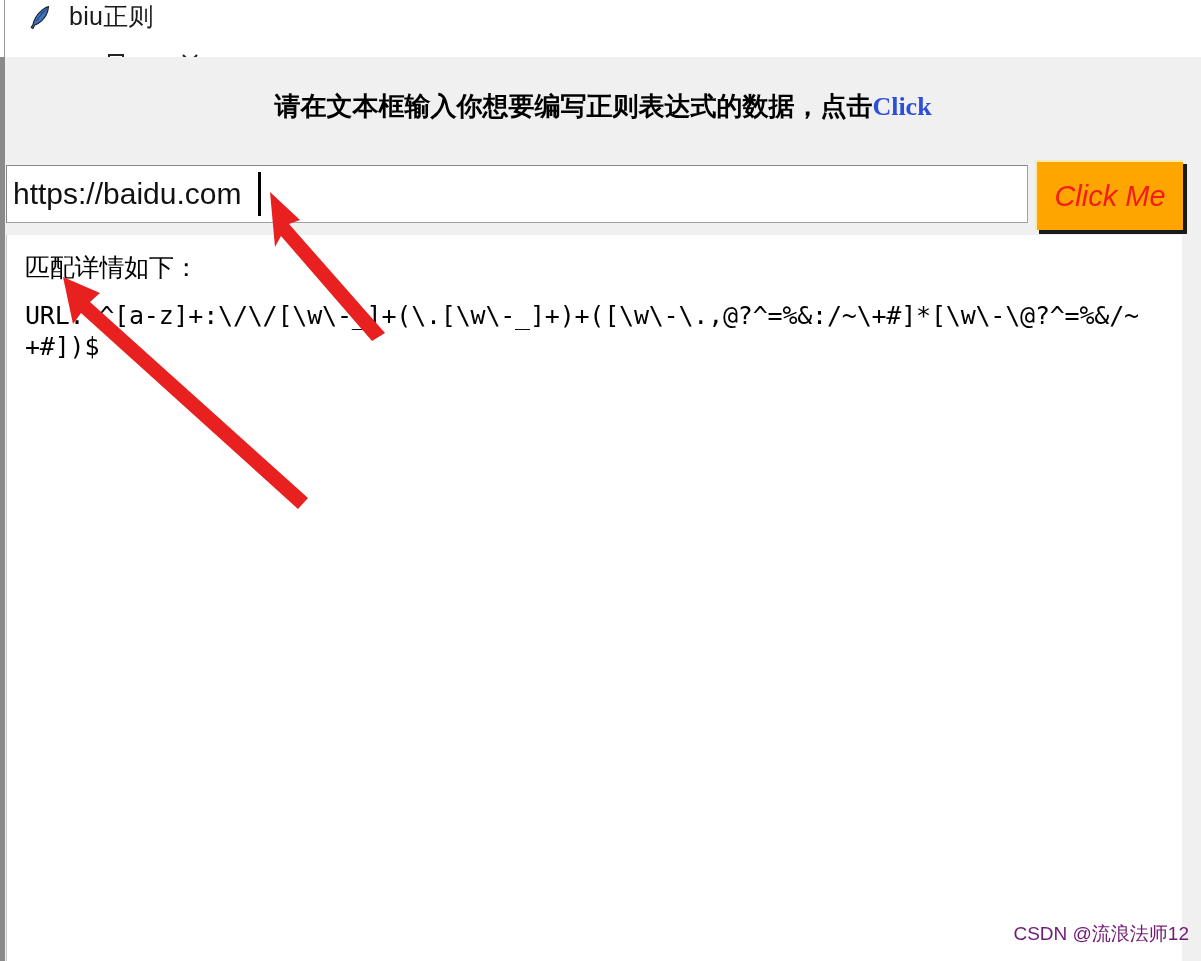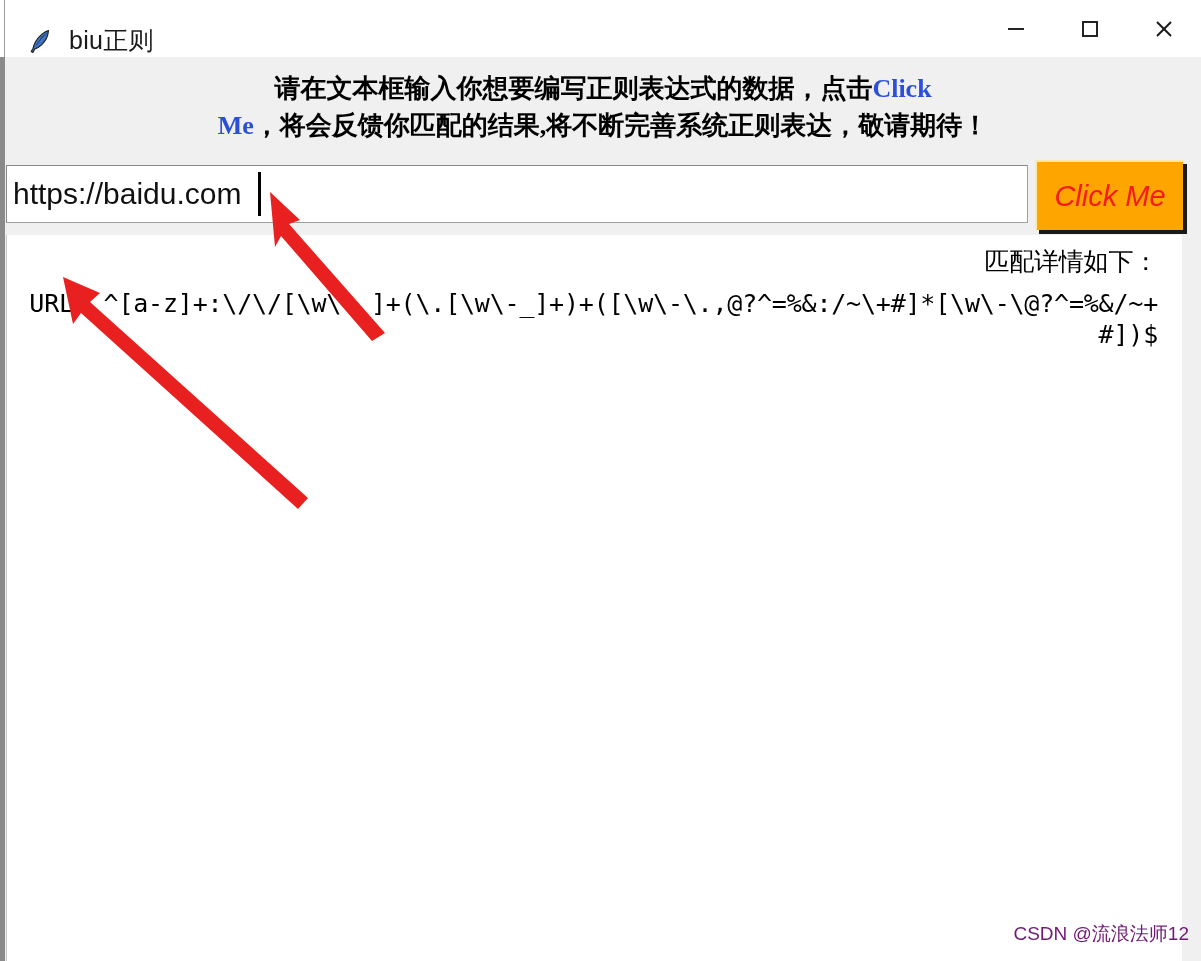--- a/index.html
+++ b/index.html
@@ -40,21 +40,22 @@
 
   
   .title-bar {
     position: absolute;
     left: 5px;
     top: 0;
     width: 1196px;
     height: 57px;
     background: #ffffff;
     display: flex;
-    align-items: flex-end;
+    align-items: flex-start;
+    flex-direction: column;
   }
   .title-bar-left {
     display: flex;
     align-items: center;
     padding-left: 22px;
     flex: 1 1 auto;
     min-width: 0;
   }
   .app-icon {
     width: 28px;
@@ -176,30 +177,29 @@
     left: 6px;
     top: 235px;
     width: 1176px;
     height: 726px;
     background: #ffffff;
     border-left: 1px solid #c8c8c8;
     box-sizing: border-box;
     overflow: hidden;
   }
   .result-text {
-    margin: 8px;
+    margin: 14px;
     padding: 3px 16px 0 4px;
     font-family: "DejaVu Sans Mono", monospace;
     font-size: 25px;
     line-height: 31px;
     color: #000000;
     white-space: pre-wrap;
     word-break: break-all;
     letter-spacing: -0.2px;
-    text-align: right;
   }
   .right-gutter {
     position: absolute;
     left: 1182px;
     top: 235px;
     width: 19px;
     height: 726px;
     background: #f0f0f0;
   }
 
@@ -258,21 +258,20 @@
           <line x1="9" y1="9" x2="23" y2="23" stroke="#1a1a1a" stroke-width="1.9"></line>
           <line x1="23" y1="9" x2="9" y2="23" stroke="#1a1a1a" stroke-width="1.9"></line>
         </svg>
       </button>
     </div>
   </div>
   <div class="left-border-strip-top"></div>
 
   <div class="header-panel">
     <div class="header-line"><span>请在文本框输入你想要编写正则表达式的数据，点击</span><span class="hl-blue">Click</span></div>
-    <div class="header-line"><span class="hl-blue">Me</span><span>，将会反馈你匹配的结果,将不断完善系统正则表达，敬请期待！</span></div>
   </div>
 
   <div class="input-row">
     <input class="text-input" type="text" value="https://baidu.com" style="">
     <span class="input-caret"></span>
     <button class="click-me-btn">Click Me</button>
   </div>
 
   <div class="result-area">
     <div class="result-text">匹配详情如下：</div>

